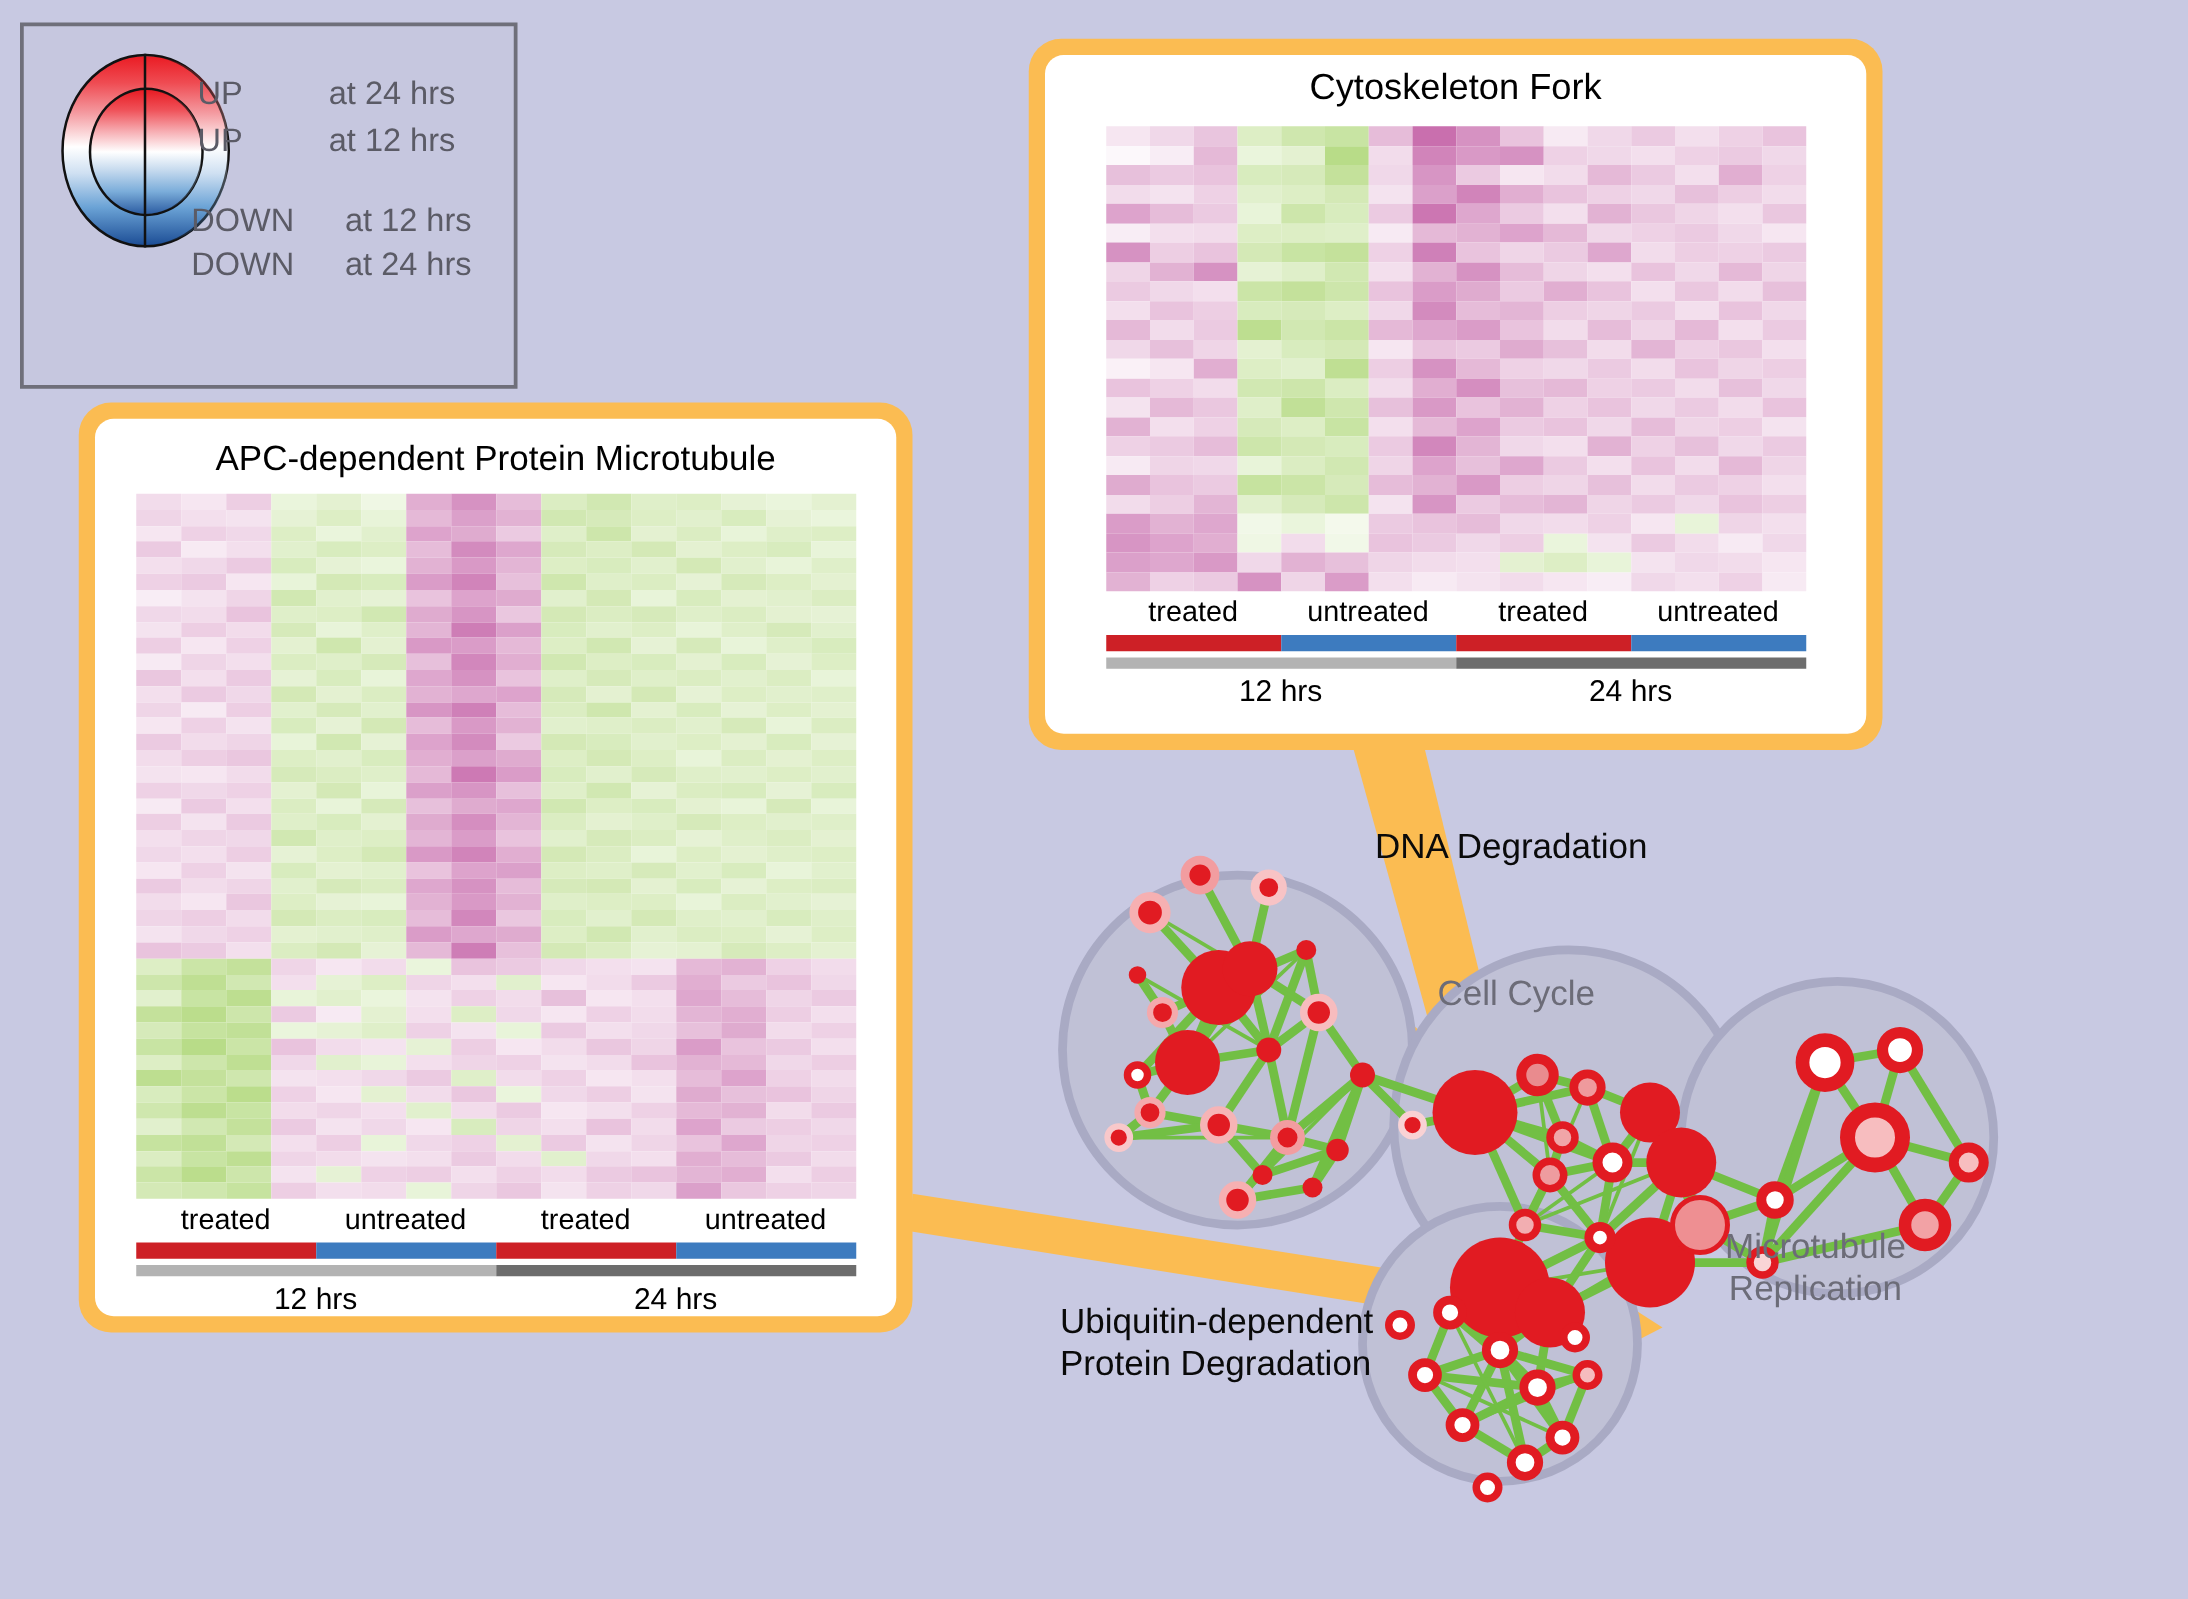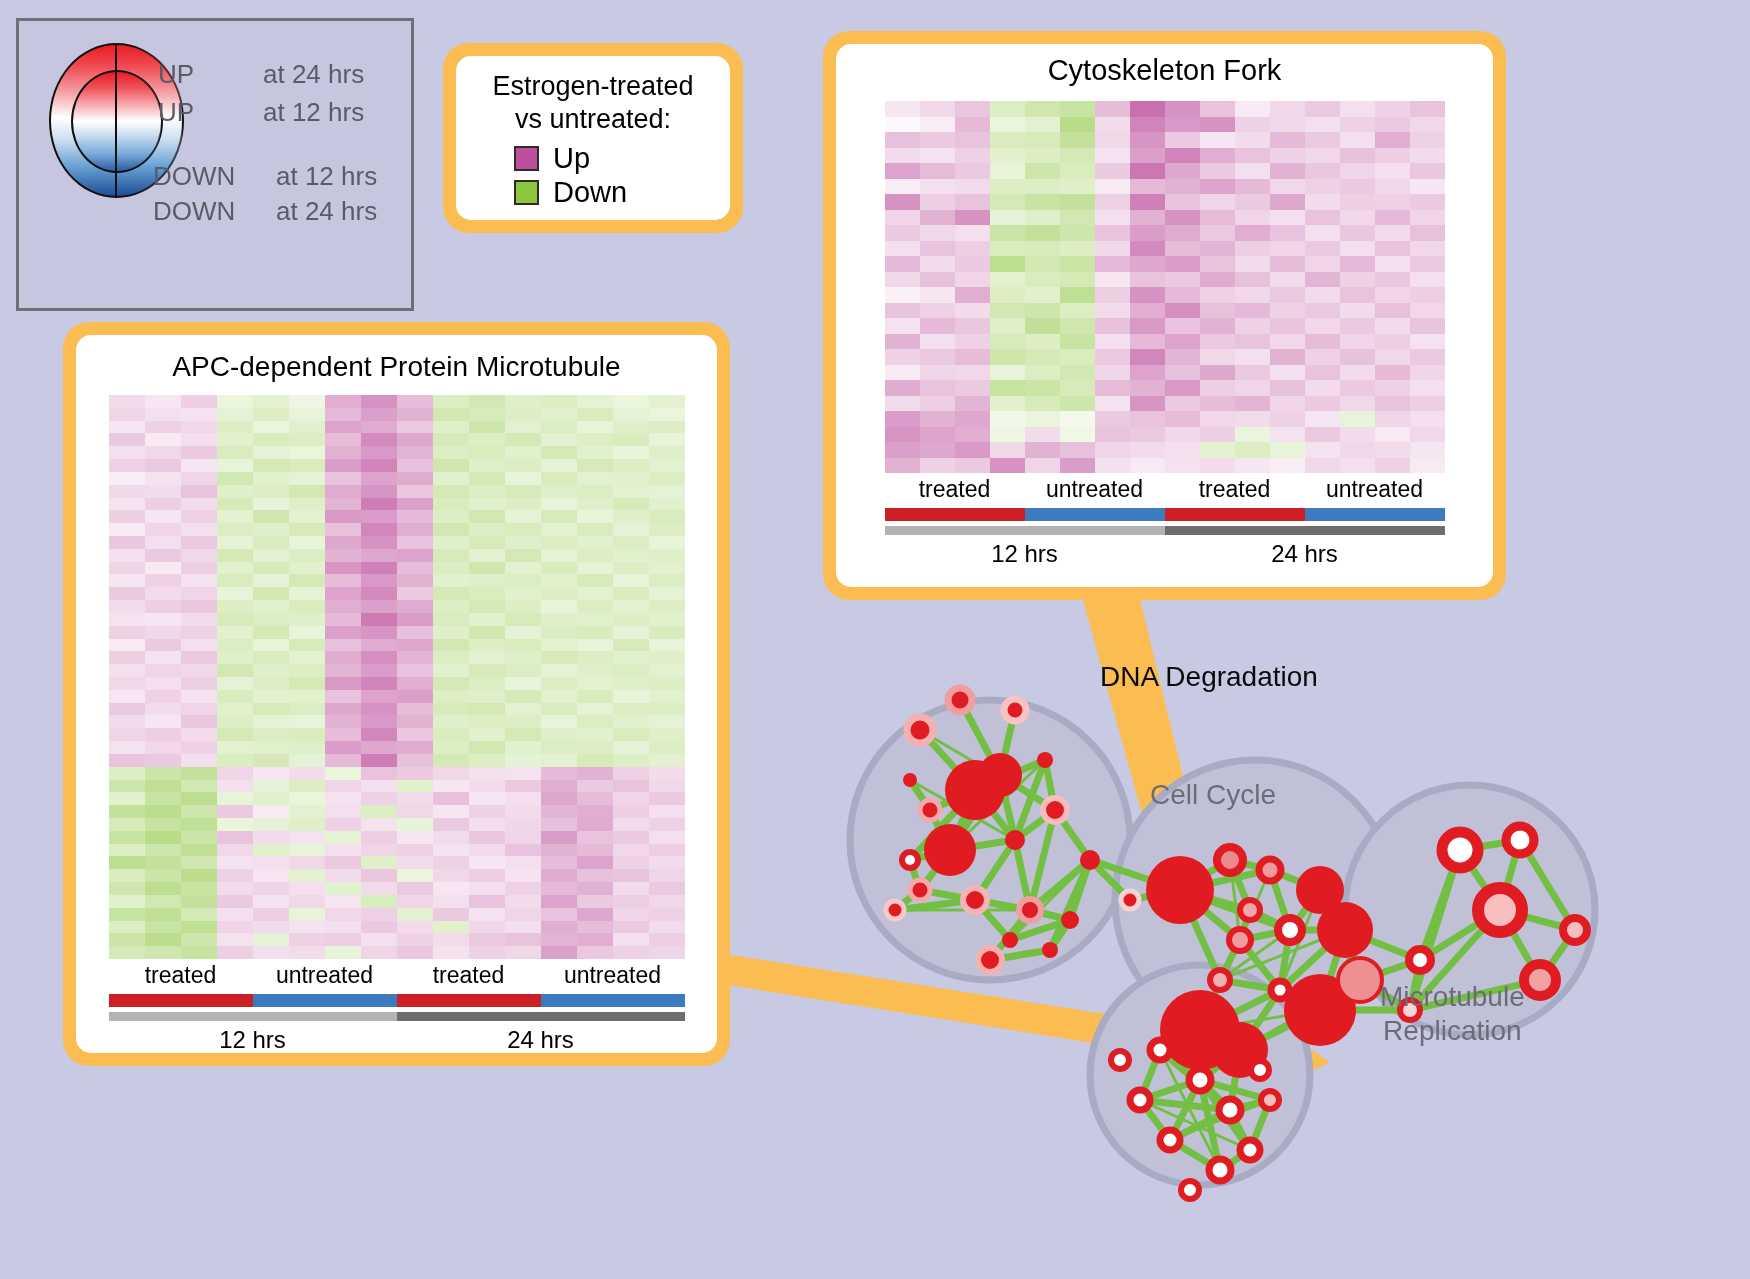--- a/index.html
+++ b/index.html
@@ -317,20 +317,22 @@
         <circle cx="320" cy="450" r="9" fill="#ffffff" stroke="#e11b22" stroke-width="6"></circle>
         <circle cx="390" cy="580" r="9" fill="#ffffff" stroke="#e11b22" stroke-width="6"></circle>
         <circle cx="460" cy="460" r="9" fill="#ffffff" stroke="#e11b22" stroke-width="6"></circle>
       </g>
     </svg>
 
     <div class="net-label dark" style="left:300px;top:50px;">DNA Degradation</div>
     <div class="net-label grey" style="left:350px;top:168px;">Cell Cycle</div>
     <div class="net-label grey" style="left:580px;top:370px;text-align:center;">Microtubule
 Replication</div>
+    <div class="net-label dark" style="left:48px;top:430px;">Ubiquitin-dependent
+Protein Degradation</div>
   </div>
 
   <div class="keybox">
     <div class="key-rings">
       <div class="ring-outer">
         <div class="ring-outer-right"></div>
       </div>
       <div class="ring-inner">
         <div class="ring-inner-right"></div>
       </div>
@@ -346,38 +348,20 @@
     <div class="key-lbl" style="left:134px;top:140px;">DOWN</div>
     <div class="key-lbl" style="left:257px;top:140px;">at 12 hrs</div>
 
     <div class="key-lbl" style="left:134px;top:175px;">DOWN</div>
     <div class="key-lbl" style="left:257px;top:175px;">at 24 hrs</div>
 
     <div class="key-foot">
     </div>
   </div>
 
-  <div class="panel" id="legend-panel">
-    <div class="panel-inner">
-      <div class="legend-title">
-        <div>Estrogen-treated</div>
-        <div>vs untreated:</div>
-      </div>
-      <div class="legend-rows">
-        <div class="legend-row">
-          <span class="legend-swatch" style="background:#bd4f9c;"></span>
-          <span class="legend-text">Up</span>
-        </div>
-        <div class="legend-row">
-          <span class="legend-swatch" style="background:#8dc63f;"></span>
-          <span class="legend-text">Down</span>
-        </div>
-      </div>
-    </div>
-  </div>
 
   <div class="panel" id="rep-panel">
     <div class="panel-inner">
       <div class="panel-title">Cytoskeleton Fork</div>
 
       <div class="hm" id="rep-hm" style="width: 560px; height: 372px; margin-top: 14px; grid-template-columns: repeat(16, 1fr); grid-template-rows: repeat(24, 1fr);">
           <div class="hm-cell" style="background: rgb(246, 230, 241);"></div>
           <div class="hm-cell" style="background: rgb(240, 216, 233);"></div>
           <div class="hm-cell" style="background: rgb(233, 197, 222);"></div>
           <div class="hm-cell" style="background: rgb(221, 238, 197);"></div>

